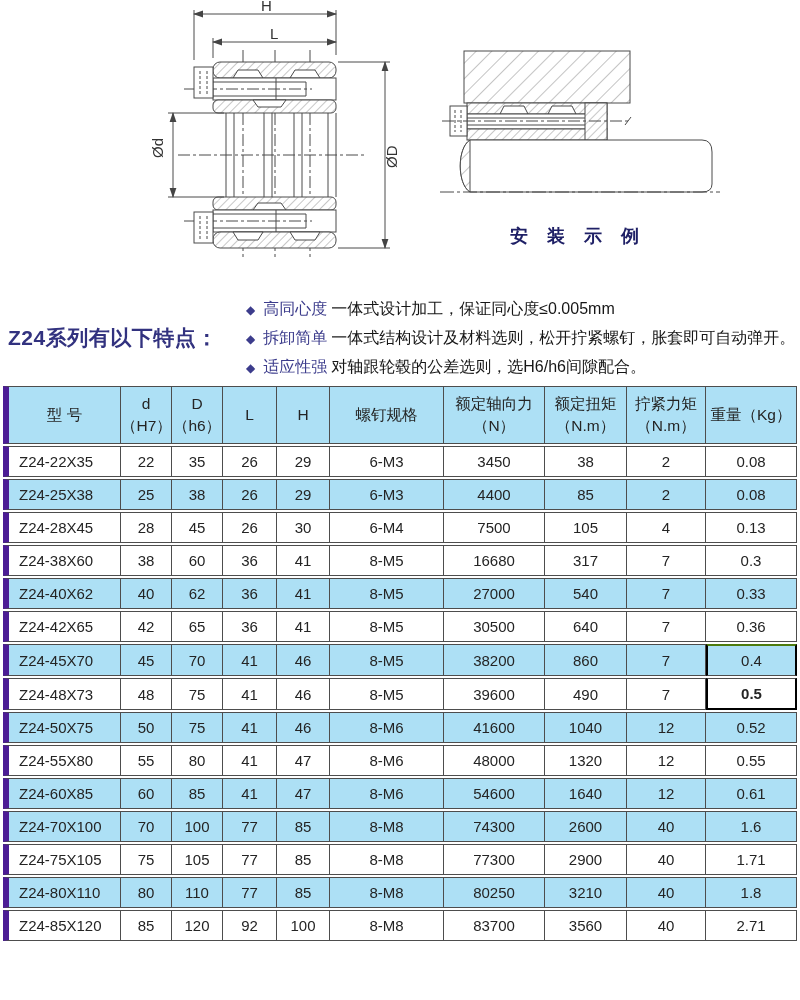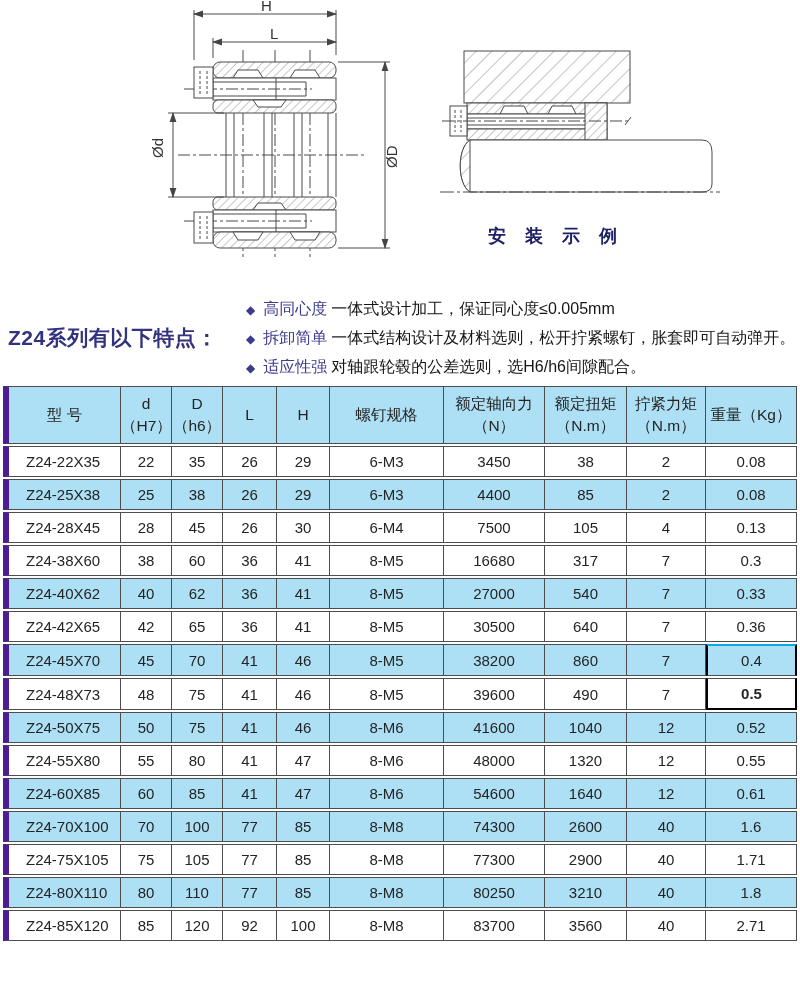--- a/index.html
+++ b/index.html
@@ -2,21 +2,21 @@
 <html><head>
 <meta charset="utf-8">
 <style>
   html,body{margin:0;padding:0;background:#ffffff;}
   body{width:800px;height:1000px;font-family:"Liberation Sans",sans-serif;position:relative;overflow:hidden;}
 
   
   .drawings{position:relative;height:292px;width:800px;}
   .svg-left{position:absolute;left:138px;top:0;}
   .svg-right{position:absolute;left:440px;top:40px;}
-  .install-caption{position:absolute;left:466px;top:224px;width:180px;text-align:center;
+  .install-caption{position:absolute;left:488px;top:224px;width:180px;text-align:center;
     font-size:18px;font-weight:bold;color:#1f2066;letter-spacing:7px;}
 
   
   .features{display:flex;align-items:center;height:92px;padding:0 0 0 8px;}
   .features-title{width:238px;font-size:21px;font-weight:bold;color:#32327f;letter-spacing:0.5px;flex:0 0 auto;}
   .feature-list{flex:1;}
   .feature-line{display:flex;align-items:baseline;line-height:27px;font-size:16px;}
   .feature-bullet{color:#3c3c8c;font-size:12px;margin-right:8px;}
   .feature-name{color:#3c3c8c;margin-right:4px;white-space:nowrap;}
   .feature-desc{color:#161616;}
@@ -26,23 +26,23 @@
   table.spec{table-layout:fixed;width:794px;border-collapse:separate;border-spacing:0 2px;}
   .c0{width:118px}.c1{width:51px}.c2{width:51px}.c3{width:54px}.c4{width:53px}
   .c5{width:114px}.c6{width:101px}.c7{width:82px}.c8{width:79px}.c9{width:91px}
   th,td{border:1px solid #4d4d4d;border-left:none;text-align:center;color:#242424;
         overflow:hidden;white-space:nowrap;}
   th:first-child,td:first-child{border-left:6px solid #4c1d95;}
   th{background:#ade0f5;font-weight:normal;font-size:15.5px;height:54px;padding:1px 0;vertical-align:middle;}
   th div{line-height:1.4;}
   td{font-size:15px;height:27px;background:#ffffff;}
   tr.alt td{background:#ade0f5;}
-  td.model{text-align:left;padding-left:17px;}
+  td.model{text-align:left;padding-left:10px;}
   table.spec td.hl{border-left:2px solid #000;border-right:2px solid #000;}
-  table.spec td.hl-top{border-top:2px solid #0ea5e9;}
+  table.spec td.hl-top{border-top:2px solid #4d7c0f;}
   table.spec td.hl-bottom{border-bottom:2px solid #000;font-weight:bold;}
 </style>
 </head>
 <body>
 
 <div class="drawings">
 
   <svg class="svg-left" width="285" height="285" viewBox="0 0 285 285">
     <defs>
       <pattern id="hatchF" width="6" height="6" patternUnits="userSpaceOnUse" patternTransform="rotate(45)">

